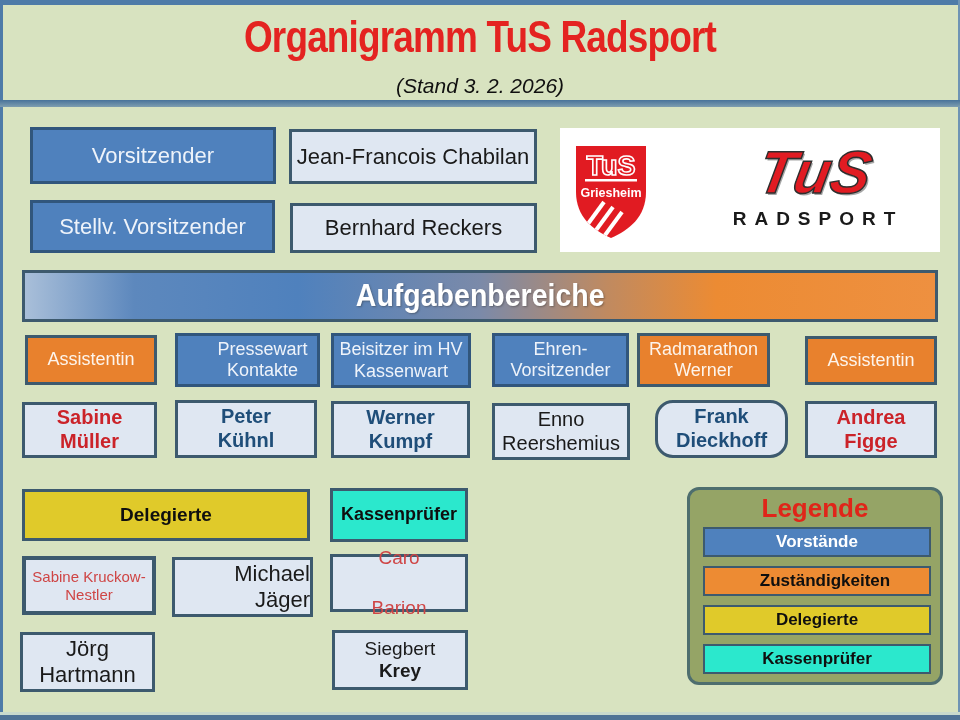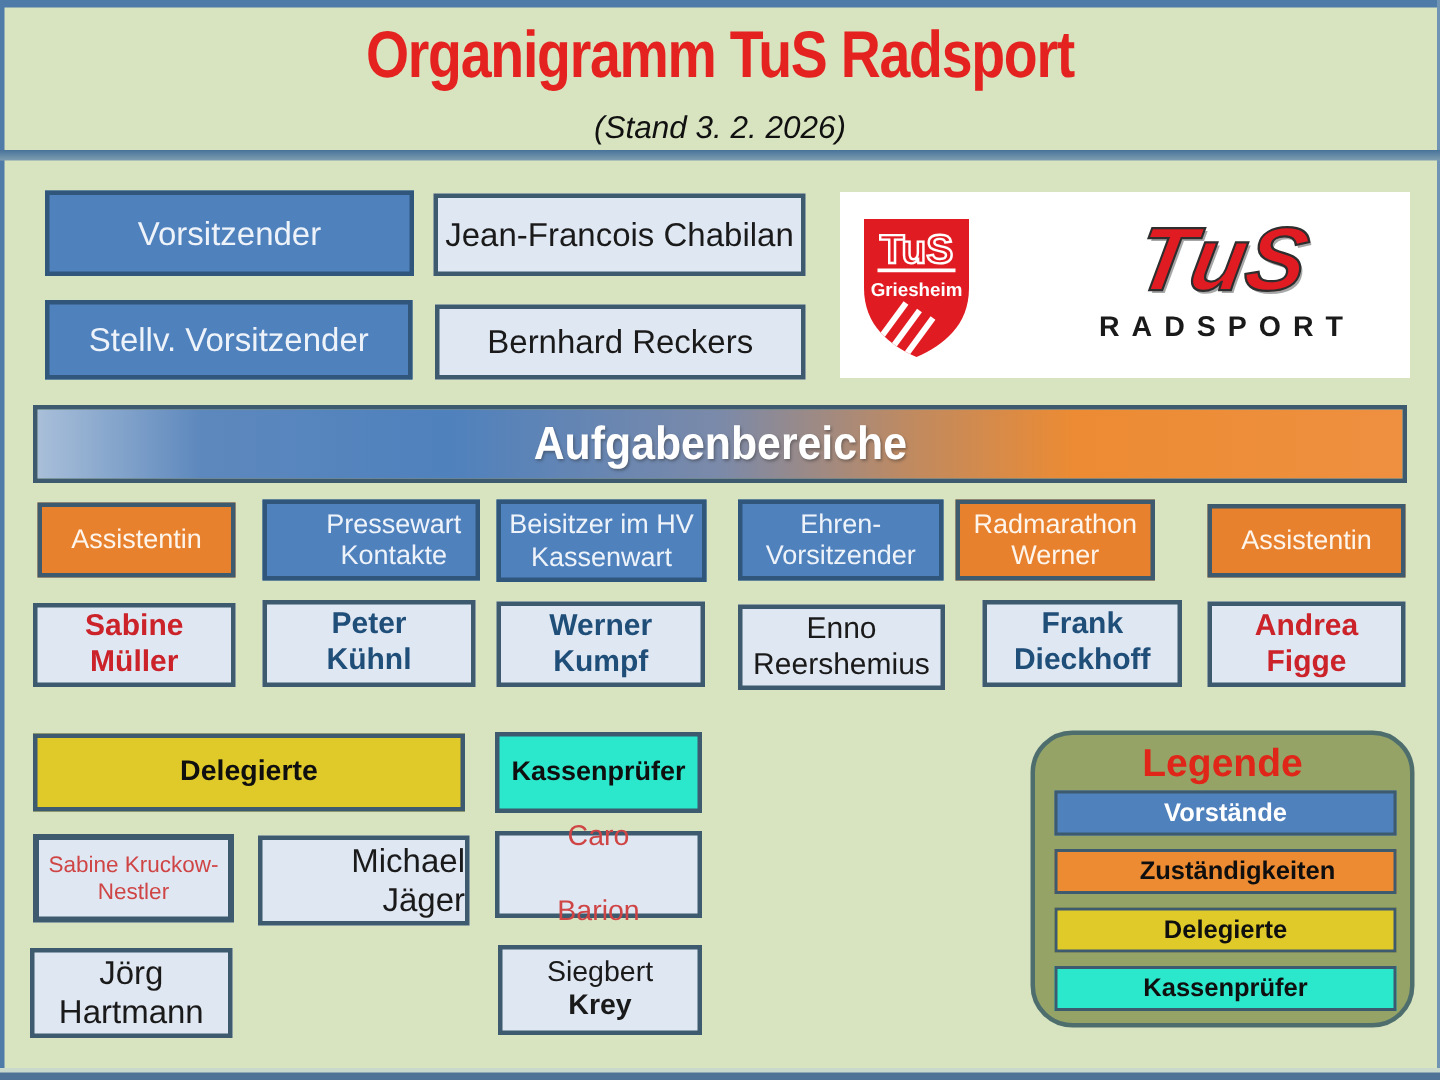--- a/index.html
+++ b/index.html
@@ -51,21 +51,21 @@
              background:#ffffff; display:flex; align-items:center; }
   .shield-wrap { margin-left:12px; width:78px; height:100px; }
   .wordmark { position:absolute; left:150px; top:10px; width:210px; text-align:center; }
   .tus-big { display:inline-block; font-size:60px; font-weight:bold; font-style:italic;
              color:#e11b22; transform:skewX(-10deg); letter-spacing:0px;
              -webkit-text-stroke:1.5px #2e2e2e; text-shadow:2px 2px 0 rgba(60,60,60,0.45); }
   .tus-sub { display:block; font-size:19px; letter-spacing:8px; color:#1a1a1a;
              font-weight:600; margin-top:1px; margin-left:6px; }
 
   .legend { position:absolute; left:687px; top:487px; width:256px; height:198px; box-sizing:border-box;
-            background:#95a466; border:3px solid #4e6e6e; border-radius:28px; }
+            background:#95a466; border:3px solid #4e6e6e; border-radius:12px; }
   .legend-title { position:absolute; top:3px; left:0; width:100%; text-align:center;
                   color:#e02519; font-weight:bold; font-size:26px; }
   .lg-item { position:absolute; left:13px; width:228px; height:30px; box-sizing:border-box;
              border:2px solid #3d5a6e; display:flex; align-items:center; justify-content:center;
              font-size:17px; font-weight:bold; color:#0f0f0f; }
   .lg-blue   { background:#4f81bd; color:#ffffff; }
   .lg-orange { background:#ed8b33; }
   .lg-yellow { background:#e0ca2a; }
   .lg-teal   { background:#2be8cd; }
 </style>
@@ -159,21 +159,21 @@
     <span class="t-navy">Kühnl</span>
   </div>
   <div class="bx light fs20" style="left:331px; top:401px; width:139px; height:57px;">
     <span class="t-navy">Werner</span>
     <span class="t-navy">Kumpf</span>
   </div>
   <div class="bx light fs20" style="left:492px; top:403px; width:138px; height:57px;">
     <span class="t-black">Enno</span>
     <span class="t-black">Reershemius</span>
   </div>
-  <div class="bx light fs20" style="left:655px; top:400px; width:133px; height:58px;">
+  <div class="bx light fs20" style="left:655px; top:400px; width:133px; height:58px;border-radius:18px;">
     <span class="t-navy">Frank</span>
     <span class="t-navy">Dieckhoff</span>
   </div>
   <div class="bx light fs20" style="left:805px; top:401px; width:132px; height:57px;">
     <span class="t-red">Andrea</span>
     <span class="t-red">Figge</span>
   </div>
 
   <div class="bx yellow fs19" style="left:22px; top:489px; width:288px; height:52px;">
     <span>Delegierte</span>

